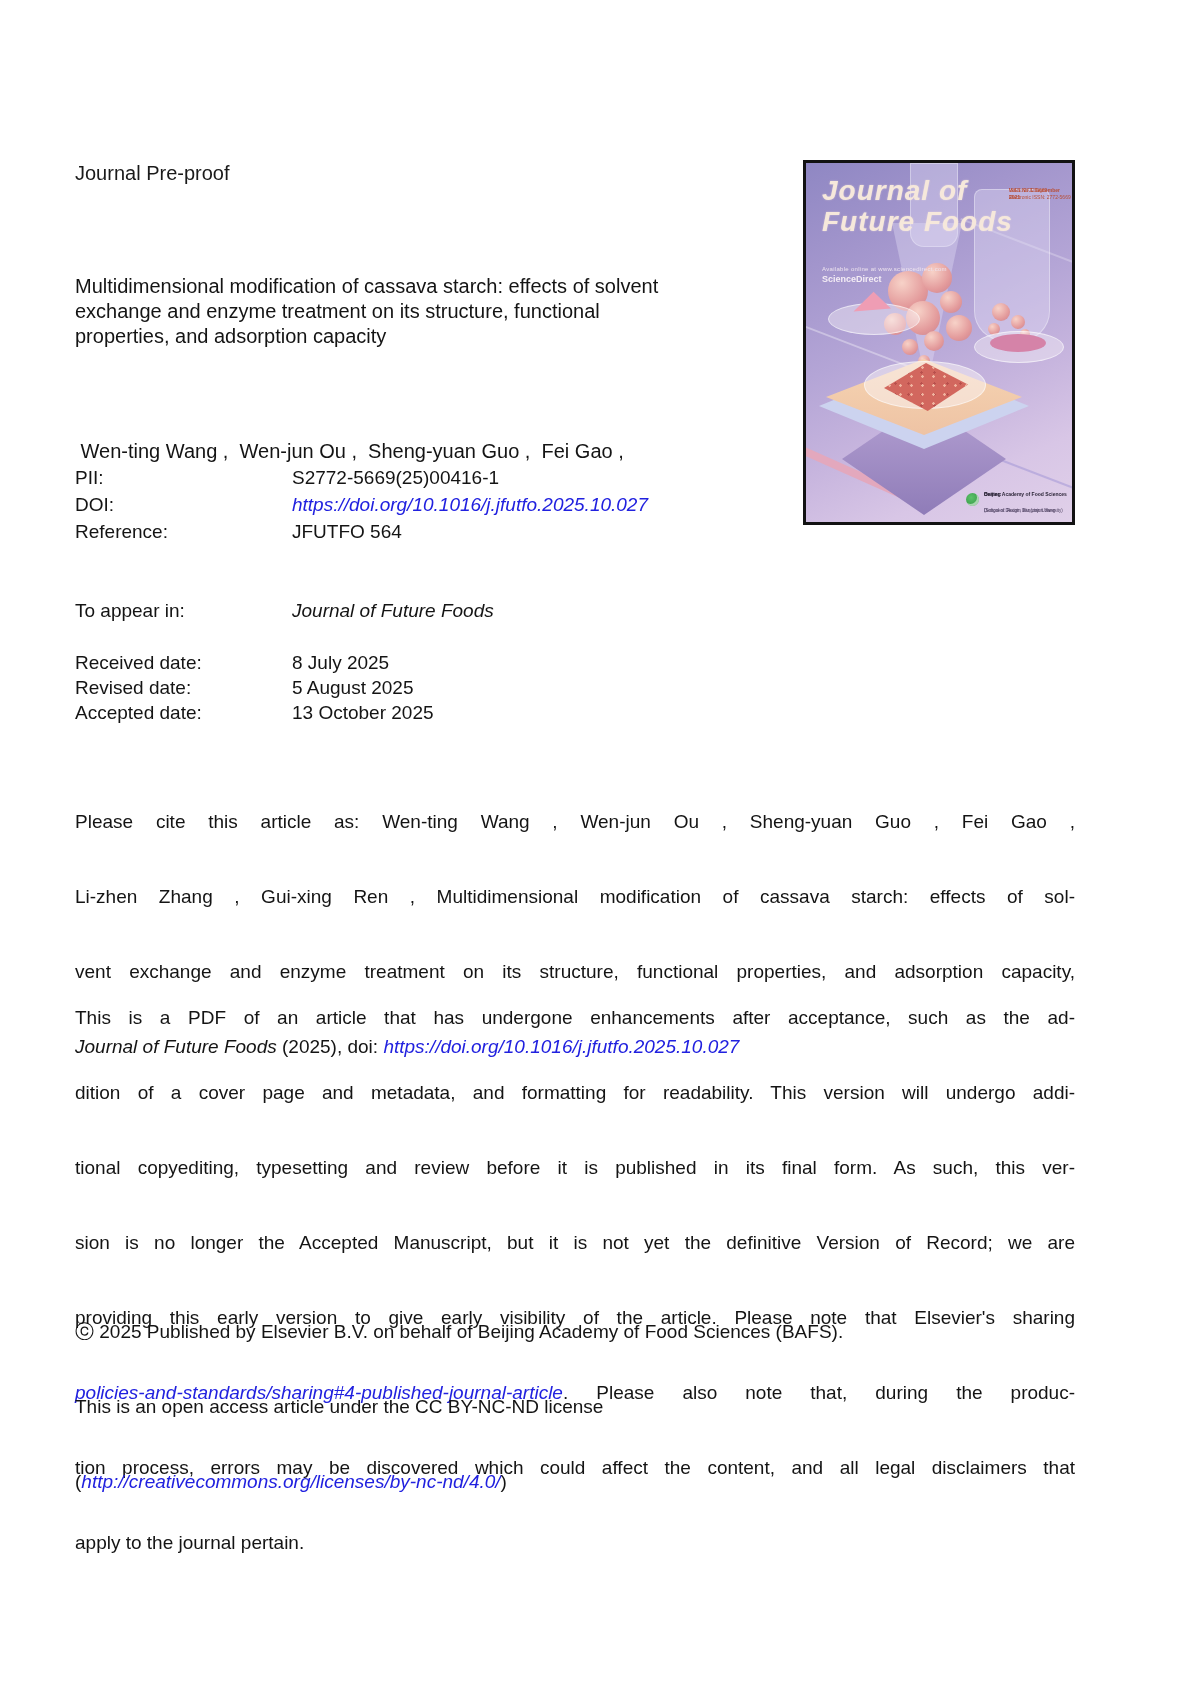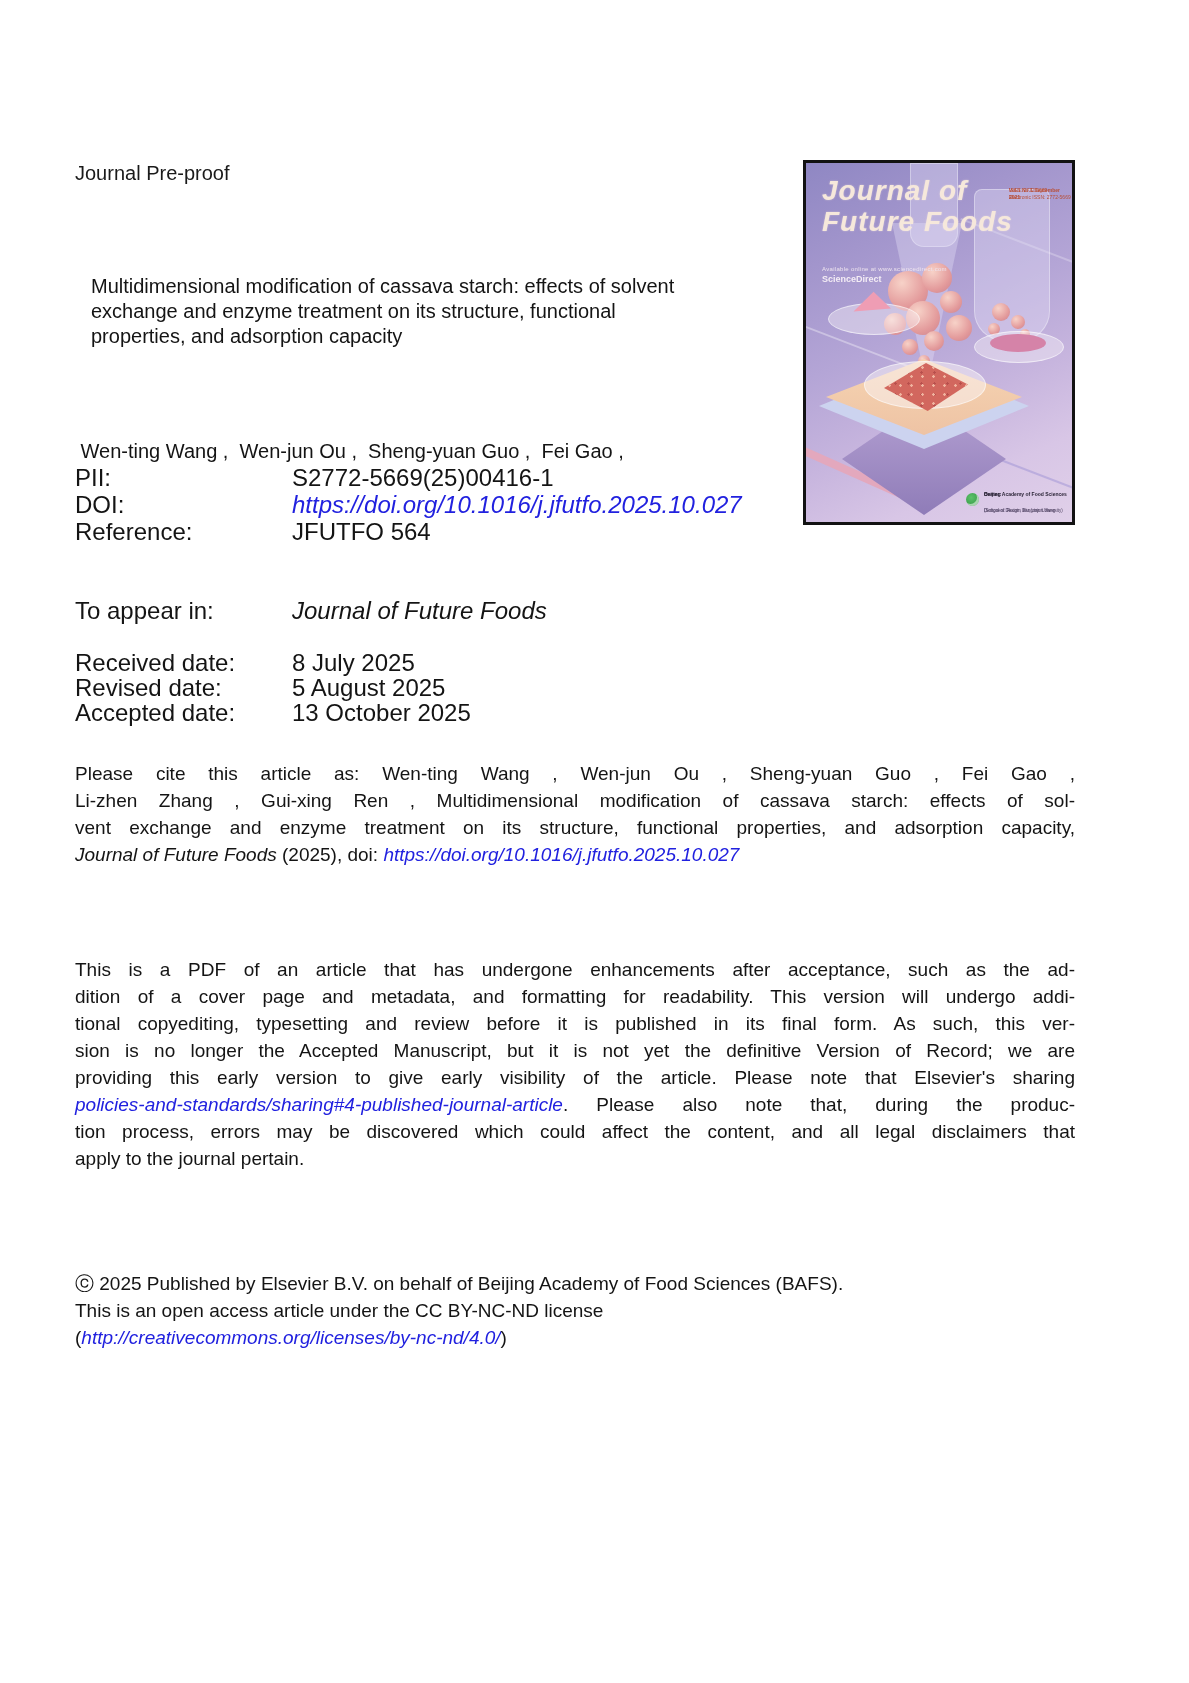--- a/index.html
+++ b/index.html
@@ -1,27 +1,27 @@
 <!DOCTYPE html>
 <html><head>
 <meta charset="utf-8">
 <style>
   html,body{margin:0;padding:0;background:#ffffff;}
   .page{position:relative;width:1189px;height:1683px;background:#ffffff;overflow:hidden;
         font-family:"Liberation Sans", sans-serif;color:#141414;}
   .abs{position:absolute;}
   .h1{font-size:20px;line-height:30px;color:#1a1a1a;}
-  .title{font-size:20px;line-height:25px;margin-left:16px;}
+  .title{font-size:20px;line-height:25px;}
   .authors{font-size:20px;line-height:26px;white-space:pre;}
-  .metaRow{position:relative;height:27px;font-size:24px;line-height:27px;}
+  .metaRow{position:relative;height:27px;font-size:19px;line-height:27px;}
   .metaRow .lab{position:absolute;left:0;top:0;}
   .metaRow .val{position:absolute;left:217px;top:0;}
   .dates .metaRow{height:25px;line-height:25px;}
   .para{font-size:19px;line-height:27px;width:1000px;}
-  .pline{text-align:left;}
+  .pline{text-align:left;margin-top:48px;}
   .pline.just{text-align:justify;text-align-last:justify;}
   .lnk{color:#2121df;text-decoration:none;cursor:pointer;font-style:italic;}
   .it{font-style:italic;}
   
   .cover{left:803px;top:160px;width:266px;height:359px;border:3px solid #121212;
          background:linear-gradient(155deg,#8f87c3 0%,#a295cc 22%,#b4a5d6 45%,#c7b5de 65%,#d8c6e6 82%,#e0d0e9 100%);
          overflow:hidden;}
   .cover *{position:absolute;}
   .tile-line{background:rgba(255,255,255,0.35);height:2px;}
   .glass{background:rgba(230,224,246,0.38);border:1px solid rgba(255,255,255,0.35);}

